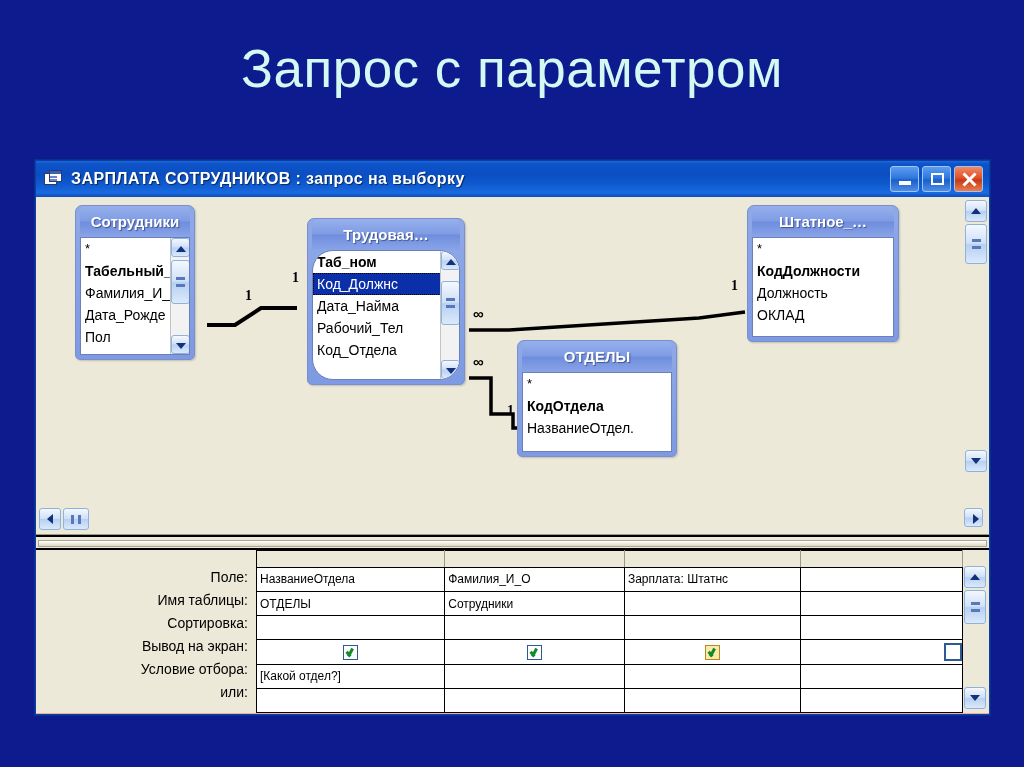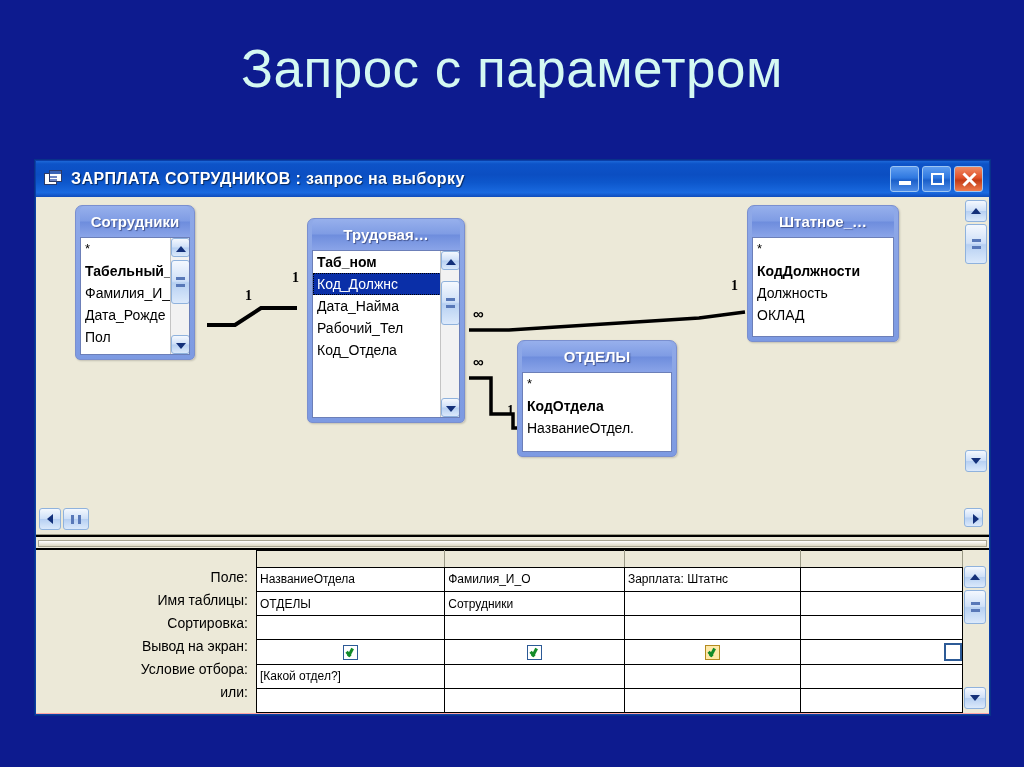--- a/index.html
+++ b/index.html
@@ -438,21 +438,21 @@
                 </div>
               <div class="sb-btn down">
                   <span class="chev dn"></span>
                 </div>
             </div>
           </div>
         </div>
 
         <div class="tbl" style="left:268px; top:5px; width:158px;margin-top:13px;">
           <div class="tbl-head">Трудовая…</div>
-          <div class="tbl-body" style="height:168px;">
+          <div class="tbl-body" style="height:130px;border-radius:21px;">
             <div class="fld key">Таб_ном</div>
             <div class="fld sel">Код_Должнс</div>
             <div class="fld">Дата_Найма</div>
             <div class="fld">Рабочий_Тел</div>
             <div class="fld">Код_Отдела</div>
             <div class="inner-sb">
               <div class="sb-btn">
                   <span class="chev"></span>
                 </div>
               <div class="sb-thumb" style="top:30px;">

